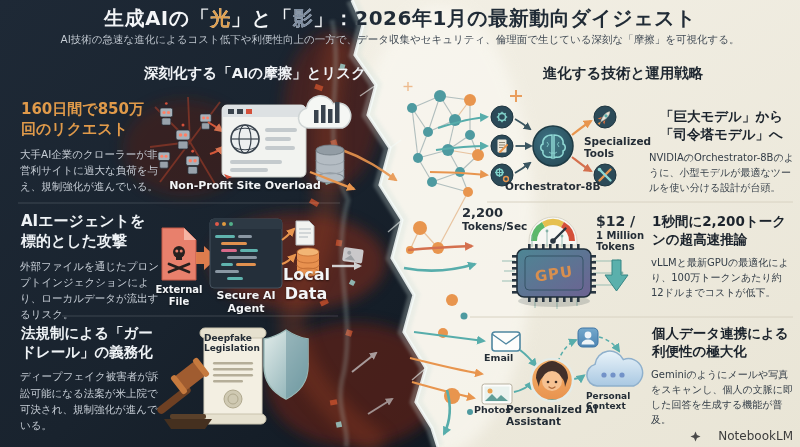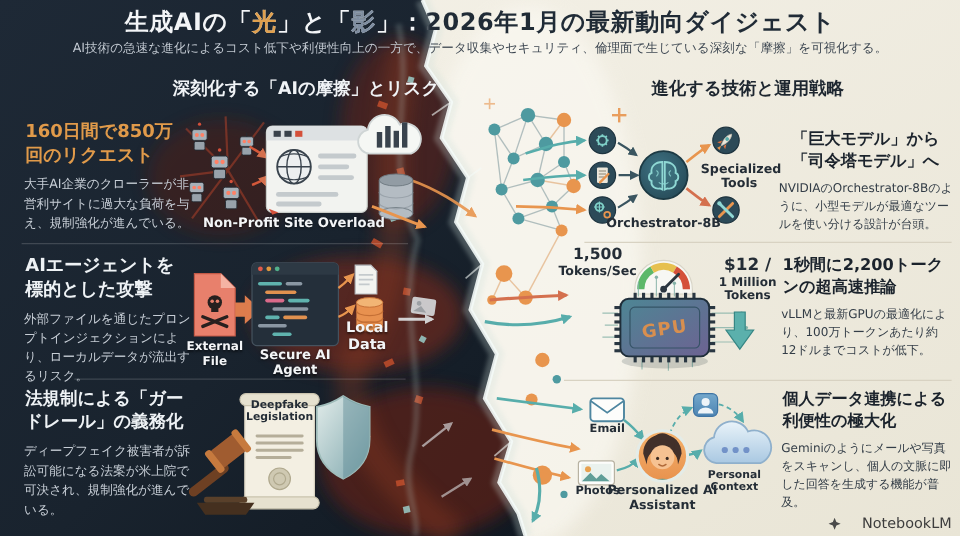--- a/index.html
+++ b/index.html
@@ -19,21 +19,21 @@
   .sec-head{font-weight:bold;font-size:14.5px;text-align:center;}
   .sec-head.l{left:90px;top:64px;width:330px;color:#f0f3f6;}
   .sec-head.r{left:518px;top:64px;width:210px;color:#1e2730;}
   .blk h3{margin:1px;font-size:15px;line-height:1.32;font-weight:bold;}
   .blk p{margin:6px 0 0;font-size:10.5px;line-height:1.55;}
   .blk.left h3{color:#eef2f5;} .blk.left p{color:#c7ced6;}
   .blk.left.hot h3{color:#e09a4a;}
   .blk.right h3{color:#1b232c;font-size:13.5px;} .blk.right p{color:#333d47;font-size:10px;line-height:1.5;}
   .blk.right.ctr h3{text-align:center;}
   .lab-w{position:absolute;color:#f3f5f7;font-weight:bold;text-align:center;line-height:1.18;text-shadow:0 1px 2px rgba(0,0,0,.55);}
-  .lab-d{position:absolute;color:#242d36;font-weight:bold;text-align:center;line-height:1.12;}
+  .lab-d{position:absolute;color:#242d36;font-weight:bold;line-height:1.12;}
   #footer{position:absolute;right:7px;bottom:4px;display:flex;align-items:center;gap:17px;
     color:#3d3d3d;font-size:12px;font-weight:400;}
 </style>
 </head>
 <body>
 
 <div id="canvas">
 
 <svg id="bg" width="800" height="447" viewBox="0 0 800 447">
 <defs>
@@ -404,21 +404,21 @@
   </g>
   <g>
     <rect x="142" y="40" width="22" height="20" fill="#e8914f"></rect>
     <ellipse cx="153" cy="60" rx="11" ry="4" fill="#e8914f" stroke="#c46f35" stroke-width=".8"></ellipse>
     <path d="M142,47 a11,4 0 0 0 22,0 M142,53 a11,4 0 0 0 22,0" fill="none" stroke="#c46f35"></path>
     <ellipse cx="153" cy="40" rx="11" ry="4" fill="#f2b575" stroke="#c46f35" stroke-width=".8"></ellipse>
   </g>
 </svg>
 <div class="lab-w" style="left:150px;top:284px;width:58px;font-size:10px;">External File</div>
 <div class="lab-w" style="left:198px;top:290px;width:96px;font-size:11px;">Secure AI Agent</div>
-<div class="lab-w" style="left:283px;top:266px;width:46px;font-size:12px;">Local Data</div>
+<div class="lab-w" style="left:283px;top:266px;width:46px;font-size:16px;">Local Data</div>
 
 <svg class="abs" style="left:150px;top:322px;" width="190" height="115" viewBox="0 0 190 115">
   <g>
     <rect x="54" y="10" width="58" height="86" fill="#f3efe2" stroke="#d8d2c0"></rect>
     <rect x="50" y="6" width="66" height="10" rx="5" fill="#e6e1cf" stroke="#c9c3ae"></rect>
     <rect x="50" y="92" width="66" height="10" rx="5" fill="#e6e1cf" stroke="#c9c3ae"></rect>
     <g fill="#b5ae99">
       <rect x="63" y="40" width="40" height="2.5" rx="1.2"></rect>
           <rect x="63" y="46" width="40" height="2.5" rx="1.2"></rect>
       <rect x="63" y="52" width="40" height="2.5" rx="1.2"></rect>
@@ -573,21 +573,21 @@
           <rect x="70" y="92" width="2.6" height="5"></rect>
           <rect x="77" y="92" width="2.6" height="5"></rect>
     </g>
     <rect x="17" y="44" width="74" height="48" rx="7" fill="url(#gChip)" stroke="#1f2e3a" stroke-width="1.6"></rect>
     <rect x="25" y="51" width="58" height="34" rx="4" fill="none" stroke="#315062" opacity=".9"></rect>
     <text x="54" y="74" text-anchor="middle" font-size="15" font-weight="bold" fill="#d88f4f" letter-spacing="1" transform="rotate(-8 54 69)">GPU</text>
   </g>
   <path d="M112,55 h9 v15 h7 l-11.5,16 -11.5,-16 h7 z" fill="#5bb0ac" stroke="#368684"></path>
 </svg>
 <div class="lab-d" style="left:462px;top:206px;width:72px;">
-  <div style="font-size:13px;font-weight:800;">1,500</div>
+  <div style="font-size:13px;font-weight:800;">2,200</div>
   <div style="font-size:10.5px;">Tokens/Sec</div>
 </div>
 <div class="lab-d" style="left:596px;top:214px;width:54px;">
   <div style="font-size:14px;font-weight:800;">$12 /</div>
   <div style="font-size:10px;">1 Million Tokens</div>
 </div>
 
 <svg class="abs" style="left:480px;top:322px;" width="168" height="112" viewBox="0 0 168 112">
   <g>
     <rect x="12" y="10" width="28" height="19" rx="3" fill="#fdfdfb" stroke="#4e86a0" stroke-width="1.6"></rect>

